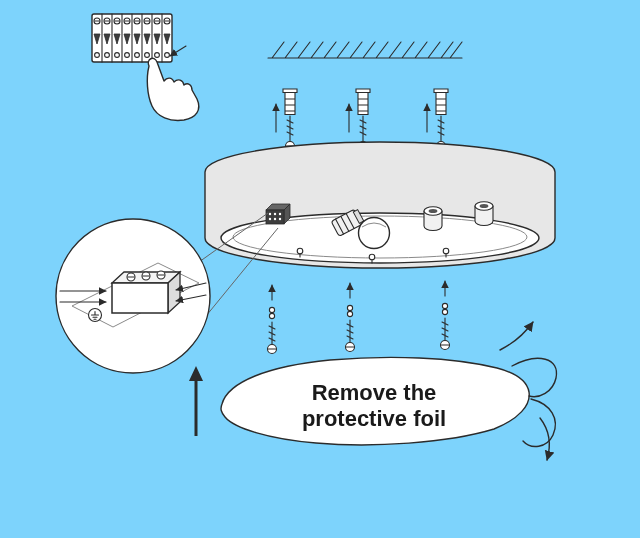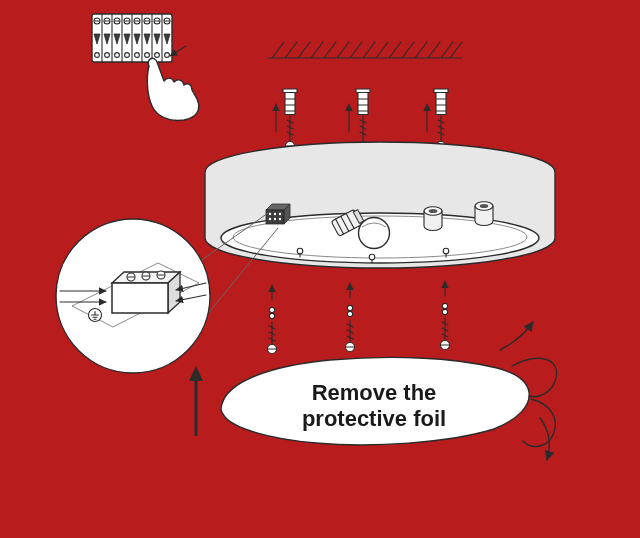--- a/index.html
+++ b/index.html
@@ -1,19 +1,19 @@
 <!DOCTYPE html>
 <html><head>
 <meta charset="utf-8">
 <style>
   html,body{margin:0;padding:0;background:#ffffff;}
   .stage{
     position:relative;
     width:640px;height:538px;
-    background:#b91c1c;
+    background:#7dd3fc;
     overflow:hidden;
     font-family:"Liberation Sans",sans-serif;
   }
   .stage svg{position:absolute;left:0;top:0;}
   .ln{stroke:#2b2b2b;fill:none;stroke-width:1.4;stroke-linecap:round;stroke-linejoin:round;}
   .ln-thin{stroke:#2b2b2b;fill:none;stroke-width:1.1;stroke-linecap:round;}
   .ln-soft{stroke:#8a8a8a;fill:none;stroke-width:1;}
   .fill-white{fill:#ffffff;}
   .fill-drum{fill:#e7e7e7;}
   .fill-dark{fill:#3d3d3d;stroke:#2b2b2b;stroke-width:0.8;}

